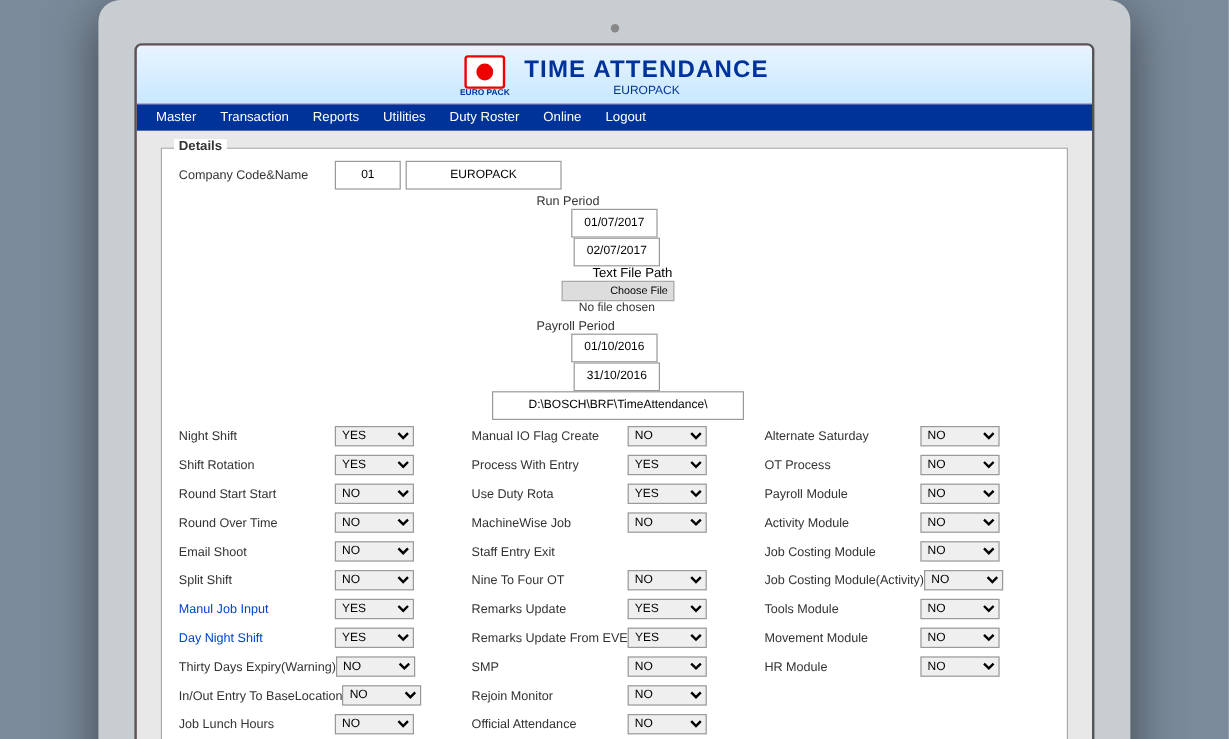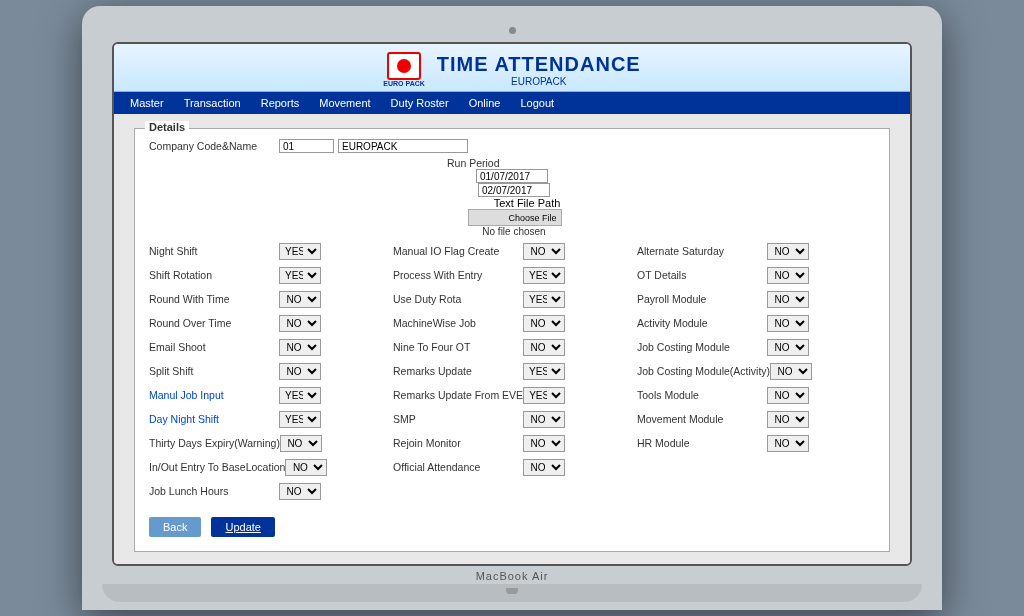--- a/index.html
+++ b/index.html
@@ -153,35 +153,35 @@
       color: #333;
       white-space: nowrap;
       min-width: 130px;
       font-size: 10.5px;
     }
     .field-label.blue { color: #0044cc; }
     input[type="text"] {
       border: 1px solid #999;
       padding: 1px 3px;
       font-size: 10px;
-      height: 14px;
+      height: 24px;
       outline: none;
+      text-align: center;
     }
     input.small { width: 55px; }
     input.medium { width: 72px; }
     input.large { width: 130px; }
     input.xlarge { width: 200px; }
     select.tiny {
       font-size: 10px;
       height: 17px;
       border: 1px solid #999;
       padding: 0 1px;
-      width: 42px;
+      width: 66px;
       outline: none;
-      text-align: center;
     }
 
     .company-row {
       display: flex;
       align-items: center;
       margin-bottom: 4px;
     }
     .company-row .field-label { min-width: 130px; }
 
     .period-row {
@@ -260,21 +260,21 @@
         <div class="header-titles">
           <div class="header-main-title">TIME ATTENDANCE</div>
           <div class="header-subtitle">EUROPACK</div>
         </div>
       </div>
 
       <div class="nav-bar">
         <div class="nav-item">Master</div>
         <div class="nav-item">Transaction</div>
         <div class="nav-item">Reports</div>
-        <div class="nav-item">Movement</div>
+        <div class="nav-item">Utilities</div>
         <div class="nav-item">Duty Roster</div>
         <div class="nav-item">Online</div>
         <div class="nav-item">Logout</div>
       </div>
 
       <div class="main-content">
         <div class="details-box">
           <div class="details-legend">Details</div>
 
           <div class="company-row">
@@ -285,35 +285,42 @@
 
           <div class="period-row">
             <span class="field-label">Run Period</span>
             <input type="text" class="medium" value="01/07/2017" style="">
             <input type="text" class="medium" value="02/07/2017" style="margin-left: 4px;">
             <span style="margin-left:30px;">Text File Path</span>
             <button class="choose-btn" style="margin-left:6px;padding-left:39px;">Choose File</button>
             <span class="file-path-text">No file chosen</span>
           </div>
 
+          <div class="period-row">
+            <span class="field-label">Payroll Period</span>
+            <input type="text" class="medium" value="01/10/2016" style="">
+            <input type="text" class="medium" value="31/10/2016" style="margin-left: 4px;">
+            <span style="margin-left:30px;"></span>
+            <input type="text" class="xlarge" value="D:\BOSCH\BRF\TimeAttendance\" style="margin-left: 6px; width: 210px;">
+          </div>
 
 
           <div class="three-col">
 
             <div class="col-section">
               <div class="field-row">
                 <span class="field-label">Night Shift</span>
                 <select class="tiny"><option>YES</option><option>NO</option></select>
               </div>
               <div class="field-row">
                 <span class="field-label">Shift Rotation</span>
                 <select class="tiny"><option>YES</option><option>NO</option></select>
               </div>
               <div class="field-row">
-                <span class="field-label">Round With Time</span>
+                <span class="field-label">Round Start Start</span>
                 <select class="tiny"><option>NO</option><option>YES</option></select>
               </div>
               <div class="field-row">
                 <span class="field-label">Round Over Time</span>
                 <select class="tiny"><option>NO</option><option>YES</option></select>
               </div>
               <div class="field-row">
                 <span class="field-label">Email Shoot</span>
                 <select class="tiny"><option>NO</option><option>YES</option></select>
               </div>
@@ -354,20 +361,23 @@
               </div>
               <div class="field-row">
                 <span class="field-label">Use Duty Rota</span>
                 <select class="tiny"><option>YES</option><option>NO</option></select>
               </div>
               <div class="field-row">
                 <span class="field-label">MachineWise Job</span>
                 <select class="tiny"><option>NO</option><option>YES</option></select>
               </div>
               <div class="field-row">
+                <span class="field-label">Staff Entry Exit</span>
+              </div>
+              <div class="field-row">
                 <span class="field-label">Nine To Four OT</span>
                 <select class="tiny"><option>NO</option><option>YES</option></select>
               </div>
               <div class="field-row">
                 <span class="field-label">Remarks Update</span>
                 <select class="tiny"><option>YES</option><option>NO</option></select>
               </div>
               <div class="field-row">
                 <span class="field-label">Remarks Update From EVE</span>
                 <select class="tiny"><option>YES</option><option>NO</option></select>
@@ -385,21 +395,21 @@
                 <select class="tiny"><option>NO</option><option>YES</option></select>
               </div>
             </div>
 
             <div class="col-section">
               <div class="field-row">
                 <span class="field-label">Alternate Saturday</span>
                 <select class="tiny"><option>NO</option><option>YES</option></select>
               </div>
               <div class="field-row">
-                <span class="field-label">OT Details</span>
+                <span class="field-label">OT Process</span>
                 <select class="tiny"><option>NO</option><option>YES</option></select>
               </div>
               <div class="field-row">
                 <span class="field-label">Payroll Module</span>
                 <select class="tiny"><option>NO</option><option>YES</option></select>
               </div>
               <div class="field-row">
                 <span class="field-label">Activity Module</span>
                 <select class="tiny"><option>NO</option><option>YES</option></select>
               </div>

